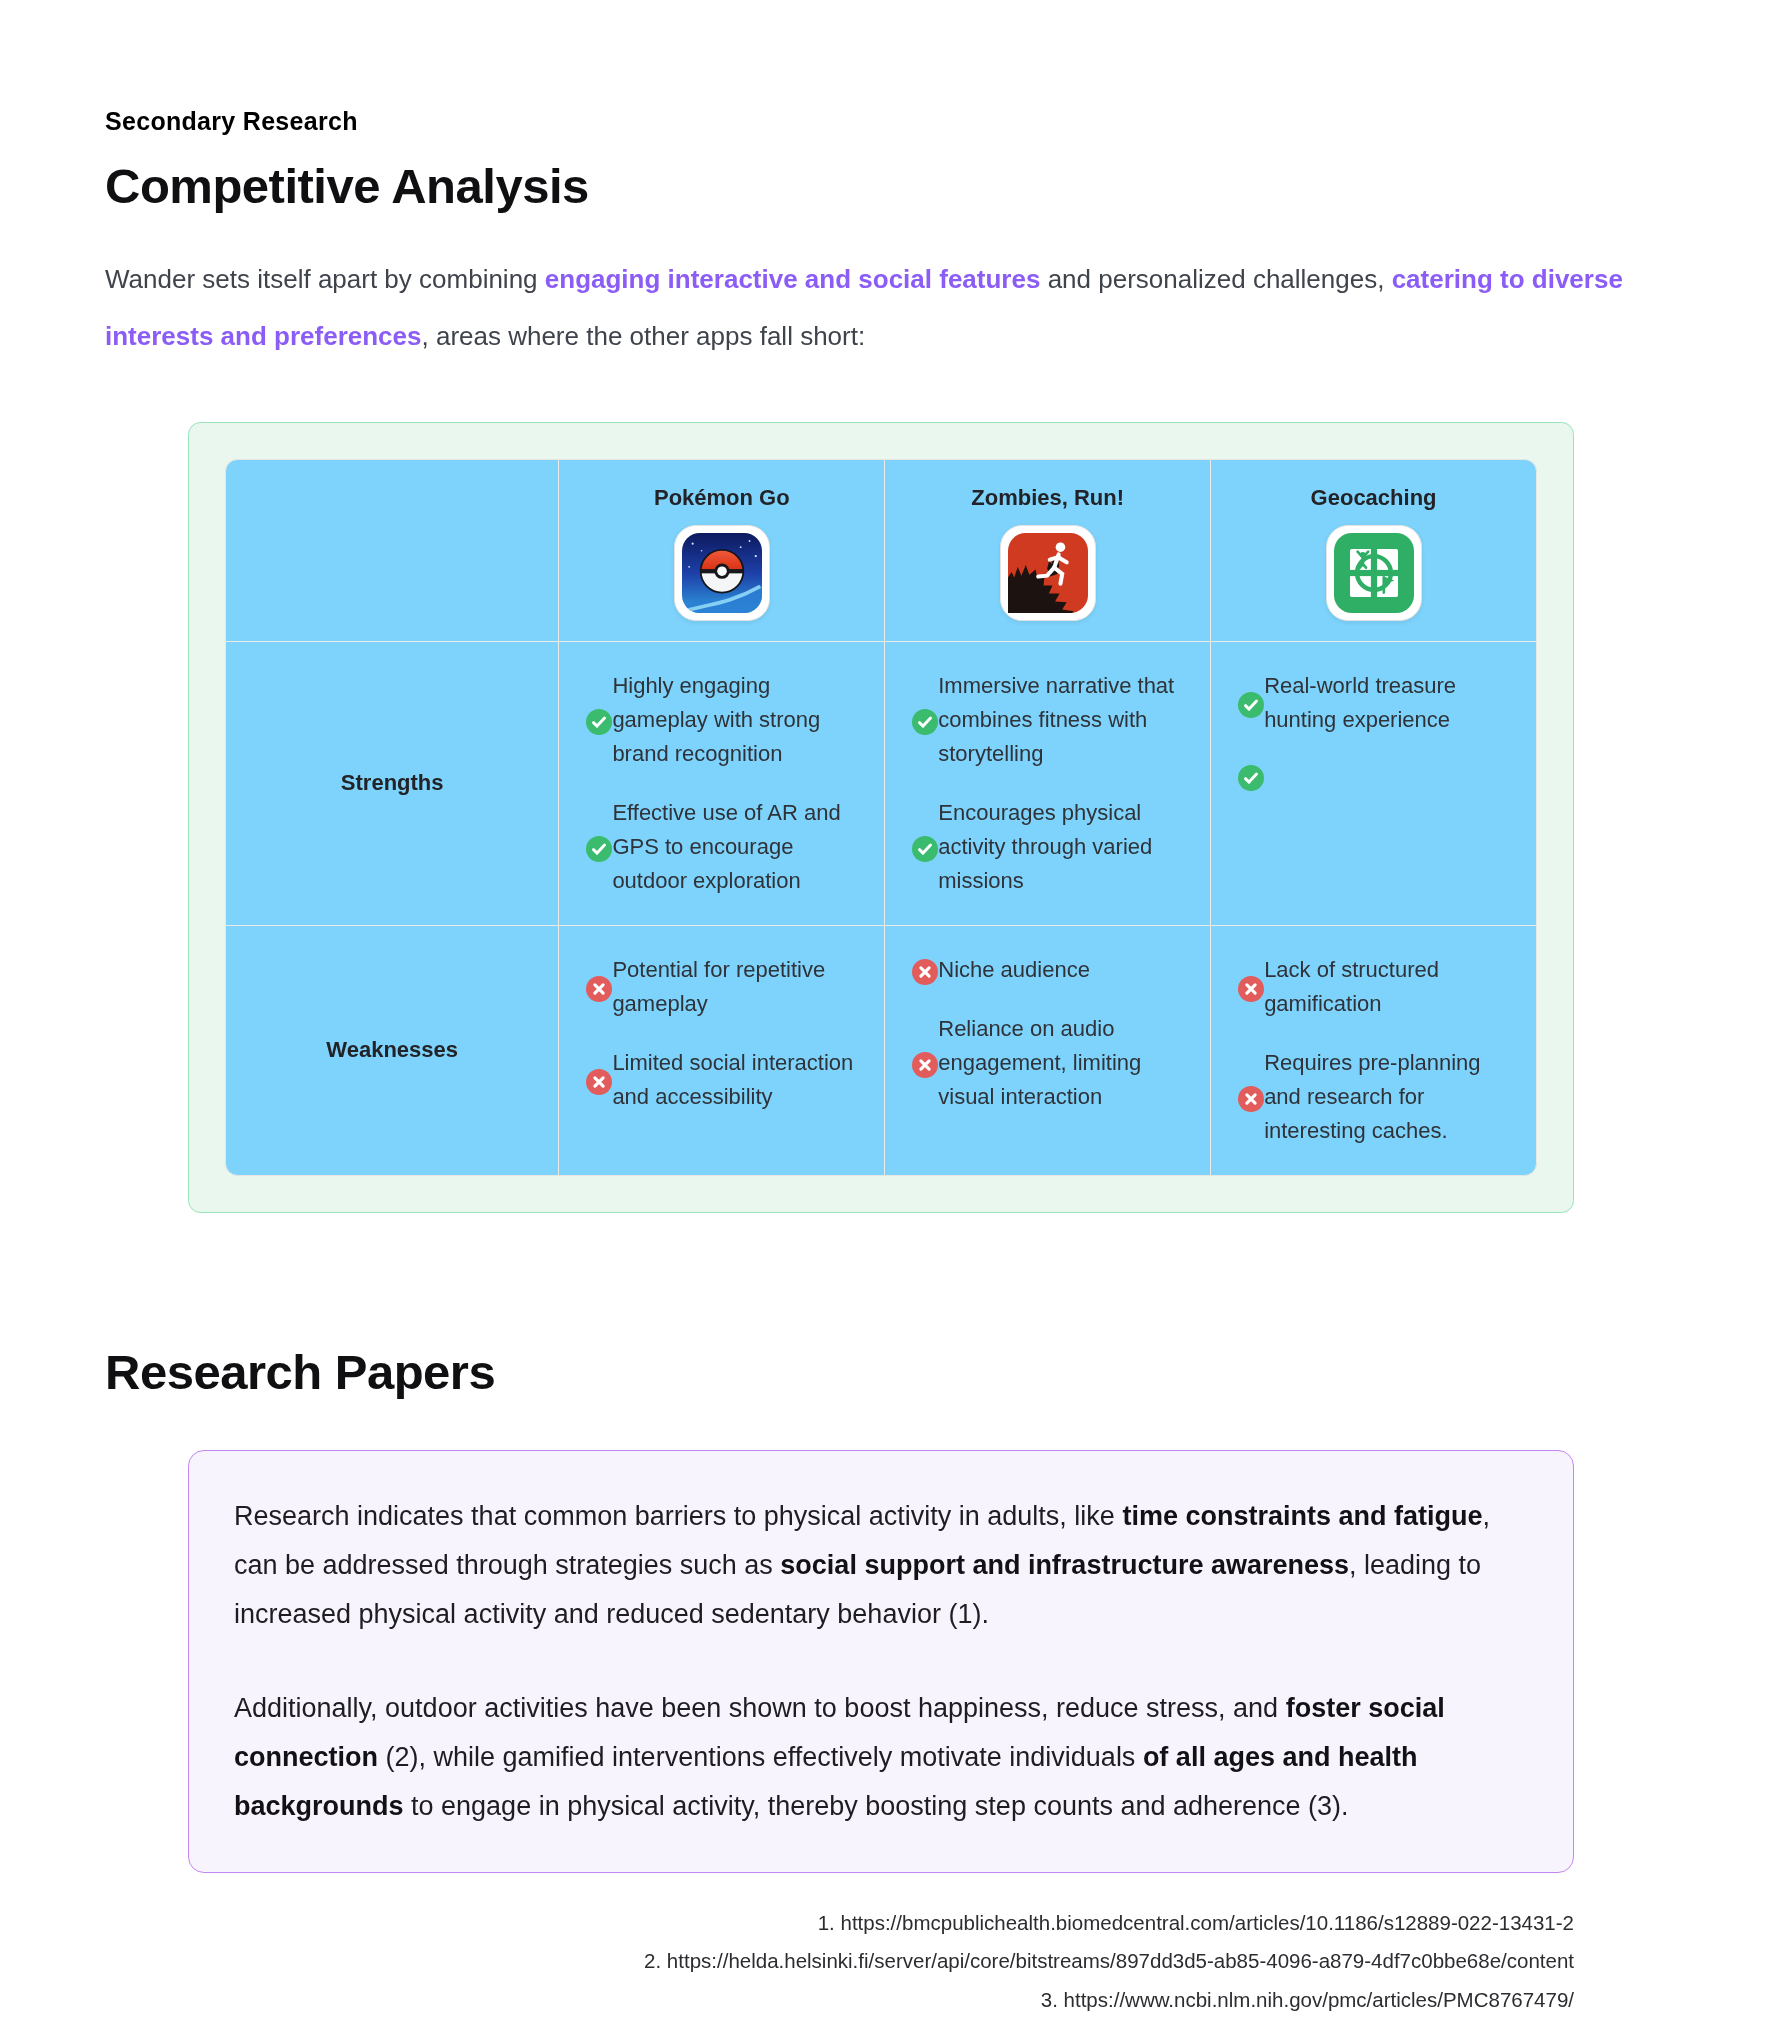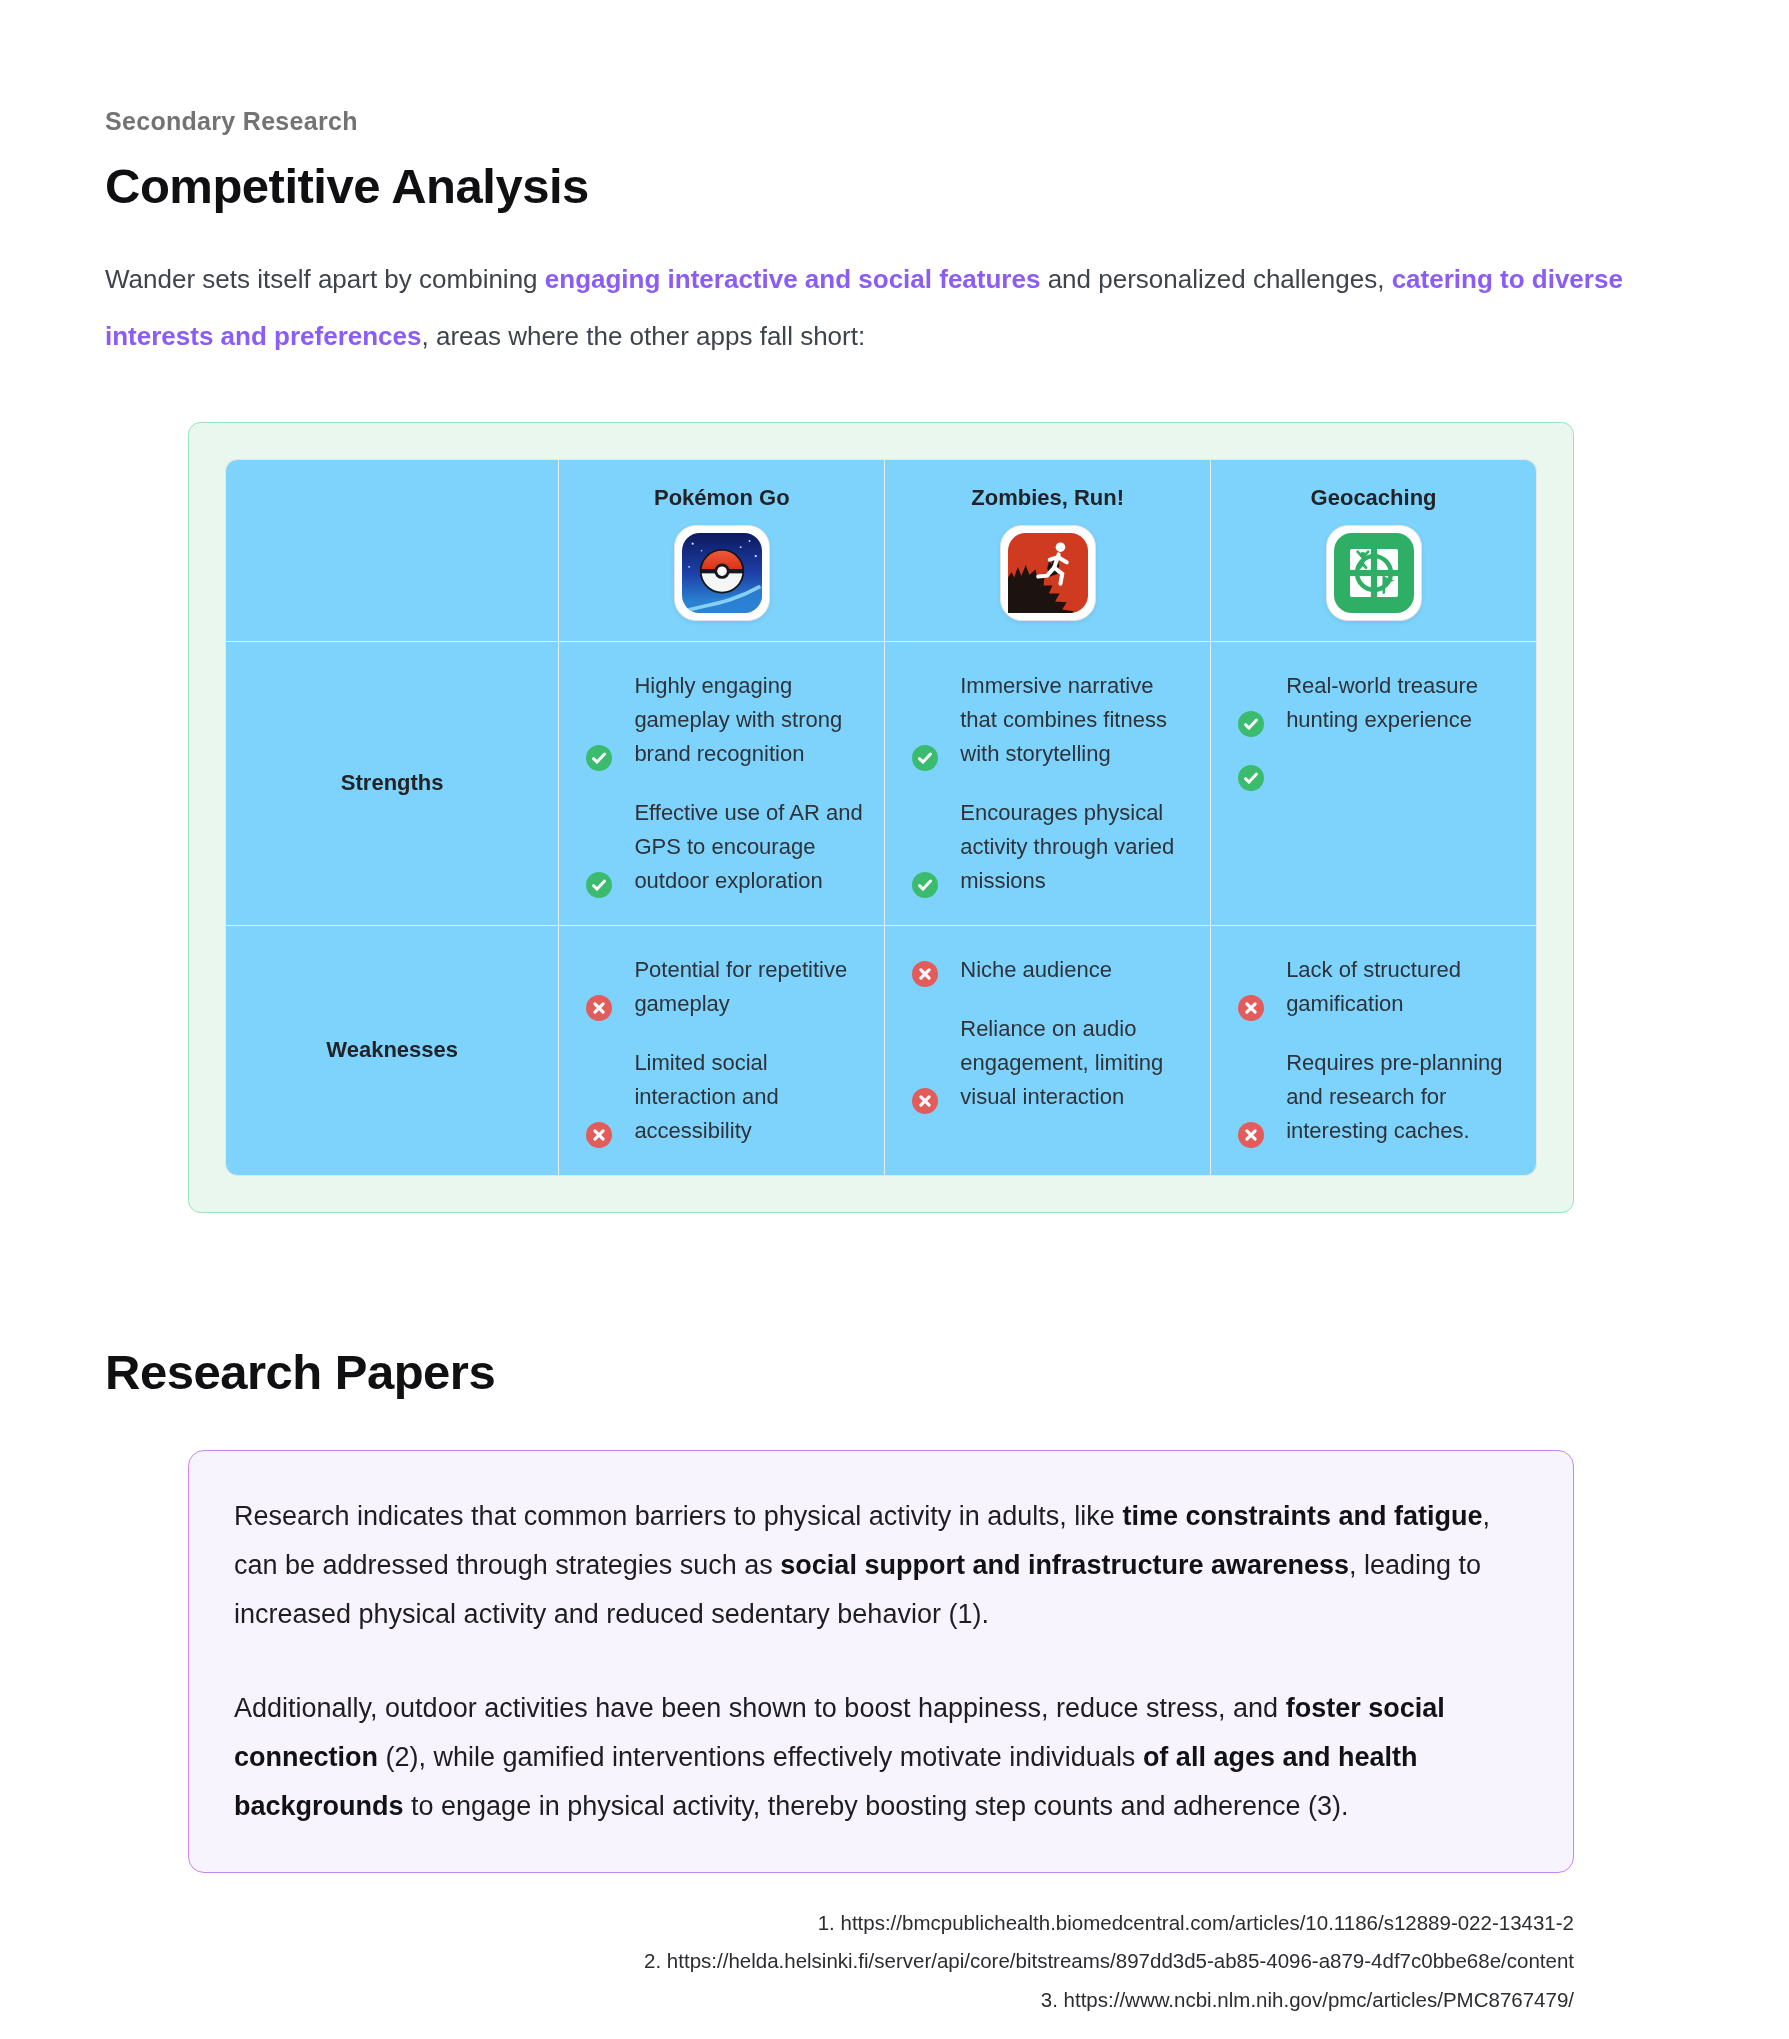--- a/index.html
+++ b/index.html
@@ -9,21 +9,21 @@
     min-height: 2040px;
     font-family: "Liberation Sans", sans-serif;
     -webkit-font-smoothing: antialiased;
   }
   .page { padding: 107px 105px 80px 105px; }
 
   .eyebrow {
     font-size: 25px;
     font-weight: 700;
     letter-spacing: 0.3px;
-    color: #737373;
+    color: #000000;
   }
   .title-main, .title-research {
     font-size: 49px;
     font-weight: 700;
     letter-spacing: -0.5px;
     color: #101013;
     margin: 23px 0 0 0;
     line-height: 55px;
   }
   .title-research { margin-top: 132px; }
@@ -74,21 +74,21 @@
   }
   .label-cell {
     display: flex; align-items: center; justify-content: center;
     font-weight: 700; font-size: 22px; color: #232327;
   }
   .points-cell {
     display: flex; flex-direction: column; gap: 25px;
     padding: 27px 21.4px 27px 27px;
   }
   .point {
-    display: flex; gap: 22px; align-items: flex-end;
+    display: flex; gap: 0; align-items: center;
     font-size: 22px; line-height: 34px; color: #2f3238;
   }
   .point .marker { flex: 0 0 auto; margin-top: 3.6px; display: inline-flex; }
 
   
   .panel-purple {
     margin: 50px 110px 0 83px;
     background: var(--panel-purple-bg, #f8f4fe);
     border: 1.8px solid var(--panel-purple-border, #c487f3);
     border-radius: 16px;

